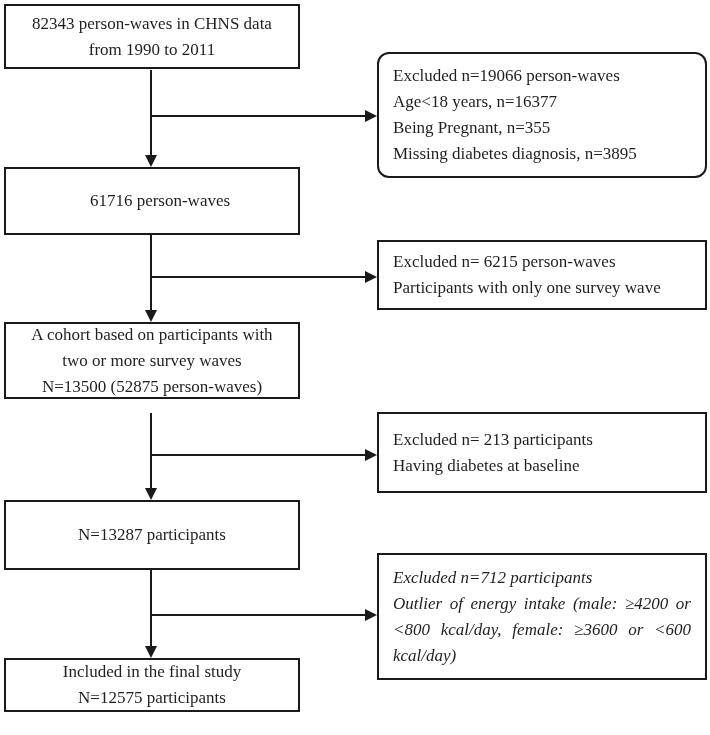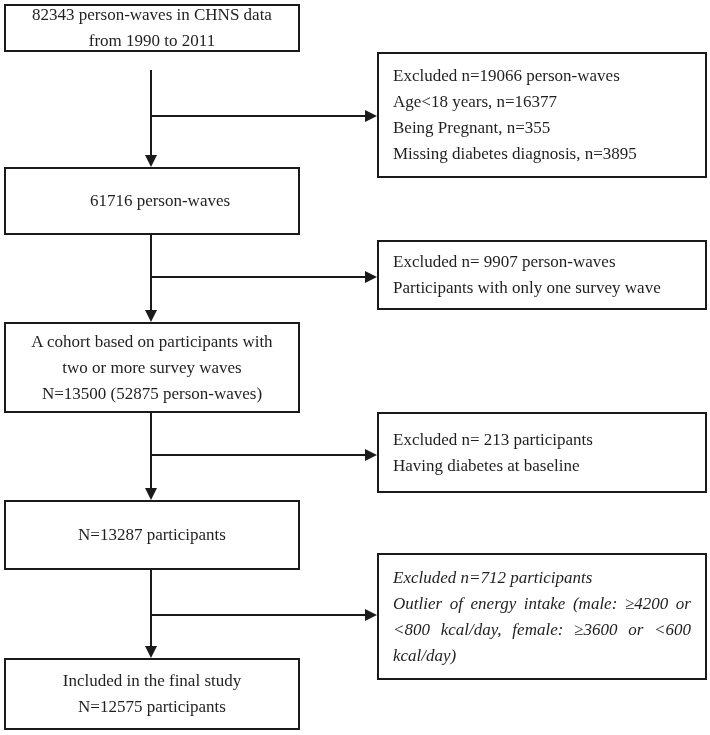--- a/index.html
+++ b/index.html
@@ -65,53 +65,53 @@
     border-top: 6px solid transparent;
     border-bottom: 6px solid transparent;
     border-left: 12px solid #1a1a1a;
   }
 </style>
 </head>
 <body>
 
 <div class="canvas">
 
-  <div class="box main" style="top:4px; height:48px;font-family:Liberation Serif, serif;">
+  <div class="box main" style="top:4px; height:65px;font-family:Liberation Serif, serif;">
     <div class="ln">82343 person-waves in CHNS data</div>
     <div class="ln">from 1990 to 2011</div>
   </div>
 
   <div class="box main" style="top:167px; height:68px;padding-left:24px;">
     <div class="ln">61716 person-waves</div>
   </div>
 
-  <div class="box main" style="top:322px; height:91px;">
+  <div class="box main" style="top:322px; height:77px;">
     <div class="ln">A cohort based on participants with</div>
     <div class="ln">two or more survey waves</div>
     <div class="ln">N=13500 (52875 person-waves)</div>
   </div>
 
   <div class="box main" style="top:500px; height:70px;text-align:center;">
     <div class="ln">N=13287 participants</div>
   </div>
 
-  <div class="box main" style="top:658px; height:72px;">
+  <div class="box main" style="top:658px; height:54px;">
     <div class="ln">Included in the final study</div>
     <div class="ln">N=12575 participants</div>
   </div>
 
-  <div class="box side" style="top:52px; height:126px;">
+  <div class="box side" style="top:52px; height:126px;border-radius:12px;">
     <div class="ln">Excluded n=19066 person-waves</div>
     <div class="ln">Age&lt;18 years, n=16377</div>
     <div class="ln">Being Pregnant, n=355</div>
     <div class="ln">Missing diabetes diagnosis, n=3895</div>
   </div>
 
   <div class="box side" style="top:240px; height:70px;">
-    <div class="ln">Excluded n= 9907 person-waves</div>
+    <div class="ln">Excluded n= 6215 person-waves</div>
     <div class="ln">Participants with only one survey wave</div>
   </div>
 
   <div class="box side" style="top:412px; height:81px;">
     <div class="ln">Excluded n= 213 participants</div>
     <div class="ln">Having diabetes at baseline</div>
   </div>
 
   <div class="box side" style="top:553px; height:127px;font-style:italic;">
     <div class="ln">Excluded n=712 participants</div>

